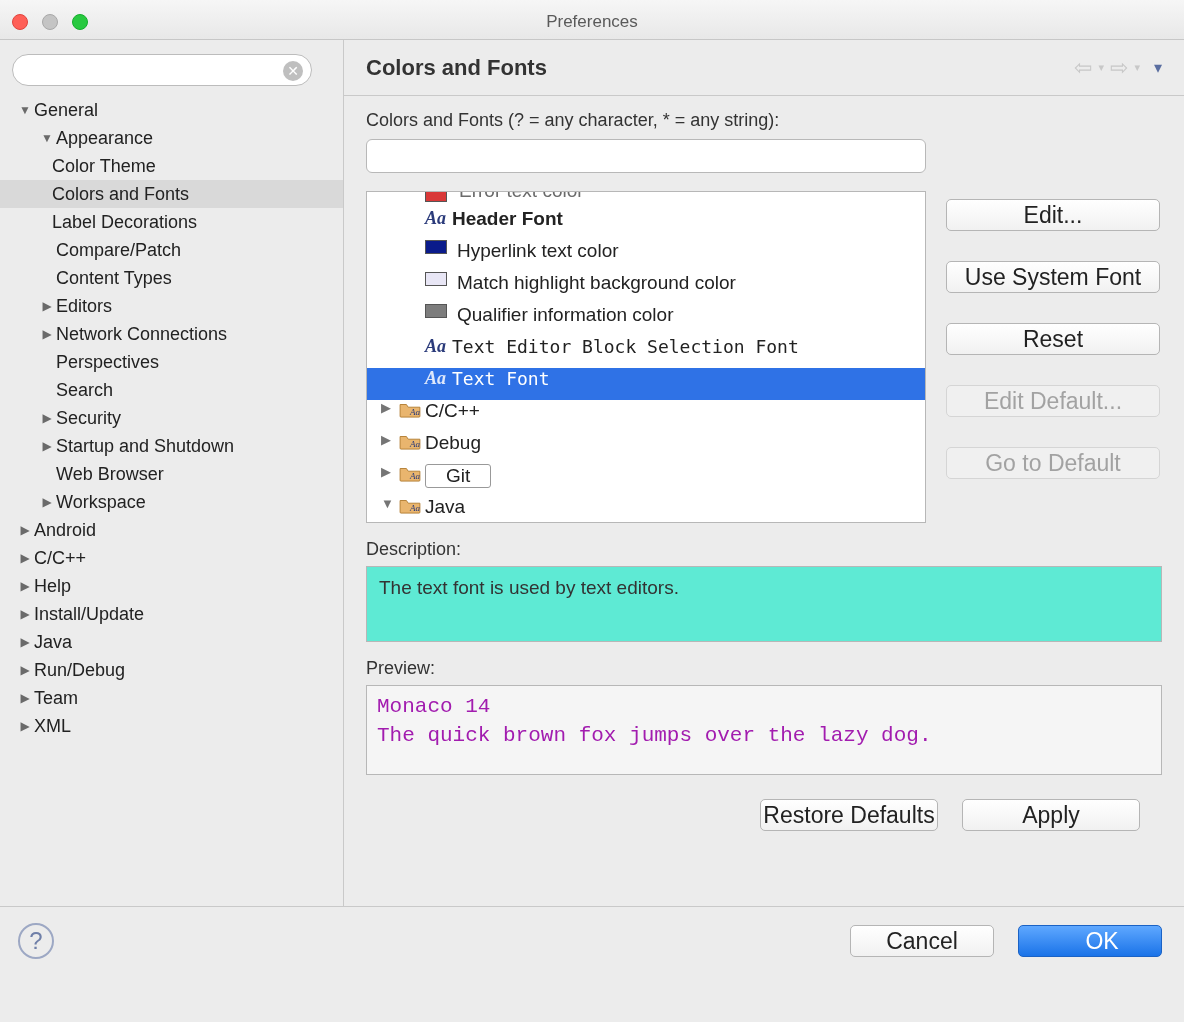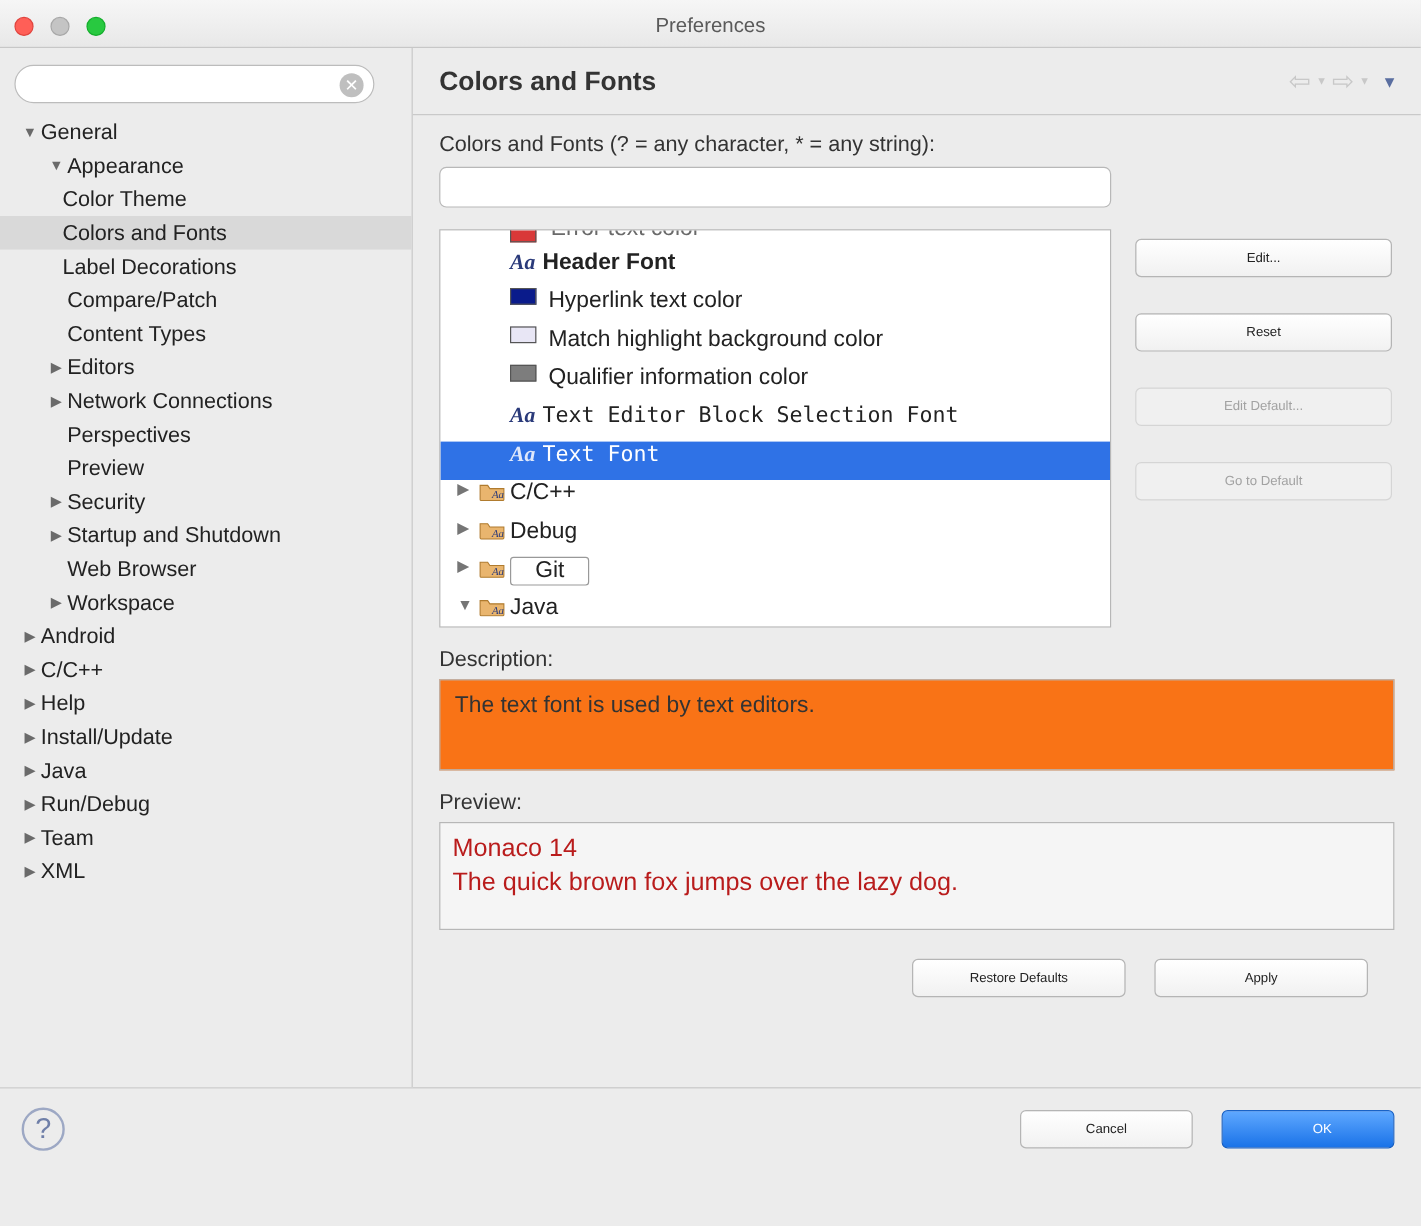--- a/index.html
+++ b/index.html
@@ -206,49 +206,49 @@
   .btn-col {
     display: flex; flex-direction: column; gap: 30px;
     width: 214px;
     margin-top: 8px;
   }
   .btn {
     height: 32px;
     border: 1px solid #b5b5b5;
     border-radius: 5px;
     background: linear-gradient(#ffffff, #f1f1f1);
-    font-size: 11px;
+    font-size: 23px;
     color: #222;
     text-align: center;
     line-height: 30px;
     cursor: pointer;
   }
   .btn.disabled {
     background: #f0f0f0;
     color: #a2a2a2;
     border-color: #d5d5d5;
   }
 
   .section-label { font-size: 18px; margin-top: 16px; margin-bottom: 6px; }
   .desc-box {
     border: 1px solid #b7b7b7;
-    background: #f97316;
+    background: #5eead4;
     min-height: 76px;
     padding: 10px 12px;
     font-size: 19px;
   }
   .preview-box {
     border: 1px solid #b7b7b7;
     background: #f5f5f5;
     min-height: 90px;
     padding: 6px 10px;
-    font-family: Liberation Sans, sans-serif;
+    font-family: Liberation Mono, monospace;
     font-size: 21px;
     line-height: 1.4;
-    color: #b91c1c;
+    color: #a21caf;
   }
 
   .bottom-buttons {
     display: flex;
     justify-content: flex-end;
     gap: 24px;
     padding: 24px 22px 12px 0;
   }
   .bottom-buttons .btn { width: 178px; }
 
@@ -333,21 +333,21 @@
         <div class="tree-row indent-1">
           <span class="disclosure">▶</span>
           <span>Network Connections</span>
         </div>
         <div class="tree-row indent-1">
           <span class="disclosure"></span>
           <span>Perspectives</span>
         </div>
         <div class="tree-row indent-1">
           <span class="disclosure"></span>
-          <span>Preview</span>
+          <span>Search</span>
         </div>
         <div class="tree-row indent-1">
           <span class="disclosure">▶</span>
           <span>Security</span>
         </div>
         <div class="tree-row indent-1">
           <span class="disclosure">▶</span>
           <span>Startup and Shutdown</span>
         </div>
         <div class="tree-row indent-1">
@@ -469,20 +469,21 @@
                 <span class="folder"><svg viewBox="0 0 24 20">
                     <path fill="#e9b56e" stroke="#b07b2e" d="M1 5h7l2 3h13v10a1 1 0 0 1-1 1H2a1 1 0 0 1-1-1z"></path>
                     <text x="12" y="17" font-size="10" font-style="italic" font-family="Georgia" fill="#2a3a7a">Aa</text>
                   </svg></span>
                 <span>Java</span>
               </div>
             </div>
         </div>
         <div class="btn-col">
           <div class="btn">Edit...</div>
+          <div class="btn">Use System Font</div>
           <div class="btn">Reset</div>
           <div class="btn disabled">Edit Default...</div>
           <div class="btn disabled">Go to Default</div>
         </div>
       </div>
 
       <div class="section-label">Description:</div>
       <div class="desc-box">The text font is used by text editors.</div>
 
       <div class="section-label">Preview:</div>

